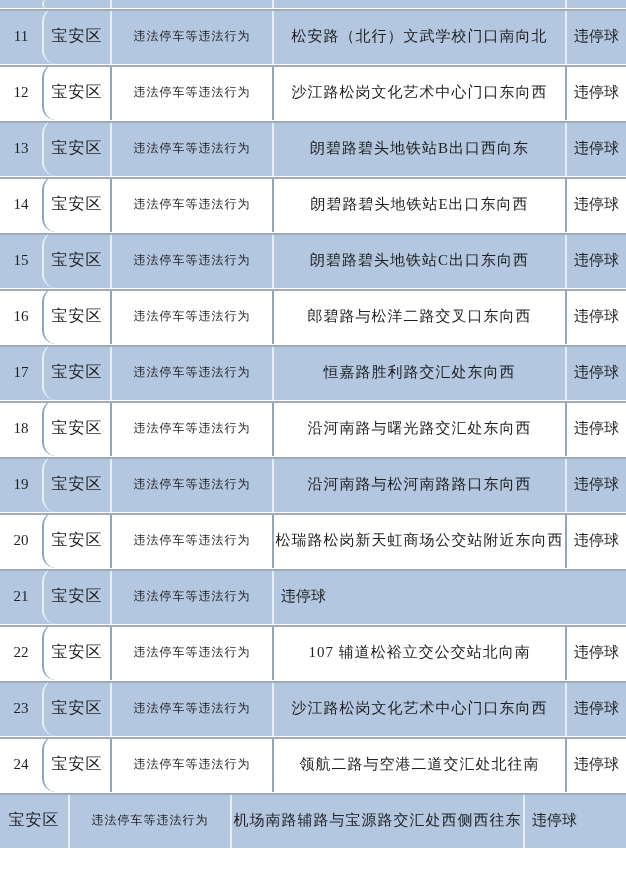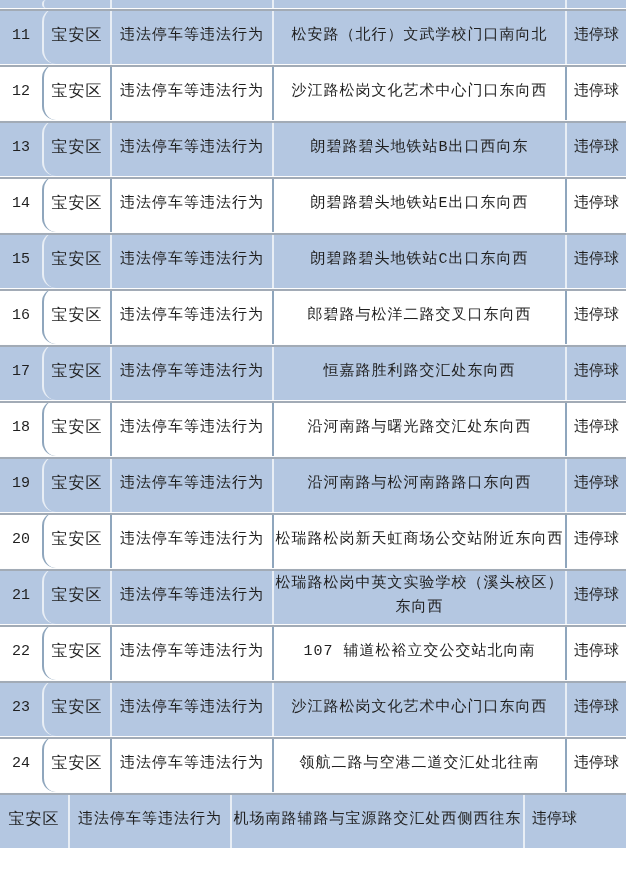--- a/index.html
+++ b/index.html
@@ -6,21 +6,20 @@
   body {
     width: 626px; height: 886px; overflow: hidden;
     font-family: "Liberation Serif", "DejaVu Serif", serif;
     color: #1f1f1f;
   }
   .table {
     width: 626px; height: 624px;
     display: flex; flex-direction: column;
     border-bottom: 2px solid #5f6a78;
     box-sizing: border-box;
-    font-family: Liberation Mono, monospace;
   }
   .row {
     position: relative;
     display: flex;
     flex: 1 1 auto;
     min-height: 56px;
     align-items: stretch;
   }
   
   .row::before {
@@ -43,21 +42,21 @@
     font-size: 15px;
     letter-spacing: 1px;
     line-height: 24px;
     padding: 4px 1px;
   }
   .cell + .cell { border-left: 2px solid #8fa6bd; }
   .row.blue .cell + .cell { border-left-color: #e8eef5; }
   .row.sliver .cell { padding: 0; }
   .c-index    { width: 42px;  font-size: 15px; letter-spacing: 0; }
   .c-district { width: 68px;  font-size: 16px; border-radius: 14px; }
-  .c-violation{ width: 162px; font-size: 15px; }
+  .c-violation{ width: 162px; font-size: 12px; }
   .c-location { width: 293px; }
   .c-device   { width: 61px;  font-size: 15px; letter-spacing: 0; }
 </style>
 </head>
 <body>
 
 <div class="table">
 
   <div class="row sliver blue">
     <div class="cell c-index"></div>
@@ -133,21 +132,20 @@
     <div class="cell c-index">20</div>
     <div class="cell c-district">宝安区</div>
     <div class="cell c-violation">违法停车等违法行为</div>
     <div class="cell c-location">松瑞路松岗新天虹商场公交站附近东向西</div>
     <div class="cell c-device">违停球</div>
   </div>
     <div class="row blue">
     <div class="cell c-index">21</div>
     <div class="cell c-district">宝安区</div>
     <div class="cell c-violation">违法停车等违法行为</div>
-    <div class="cell c-location">松瑞路松岗中英文实验学校（溪头校区）东向西</div>
     <div class="cell c-device">违停球</div>
   </div>
     <div class="row white">
     <div class="cell c-index">22</div>
     <div class="cell c-district">宝安区</div>
     <div class="cell c-violation">违法停车等违法行为</div>
     <div class="cell c-location">107 辅道松裕立交公交站北向南</div>
     <div class="cell c-device">违停球</div>
   </div>
     <div class="row blue">

